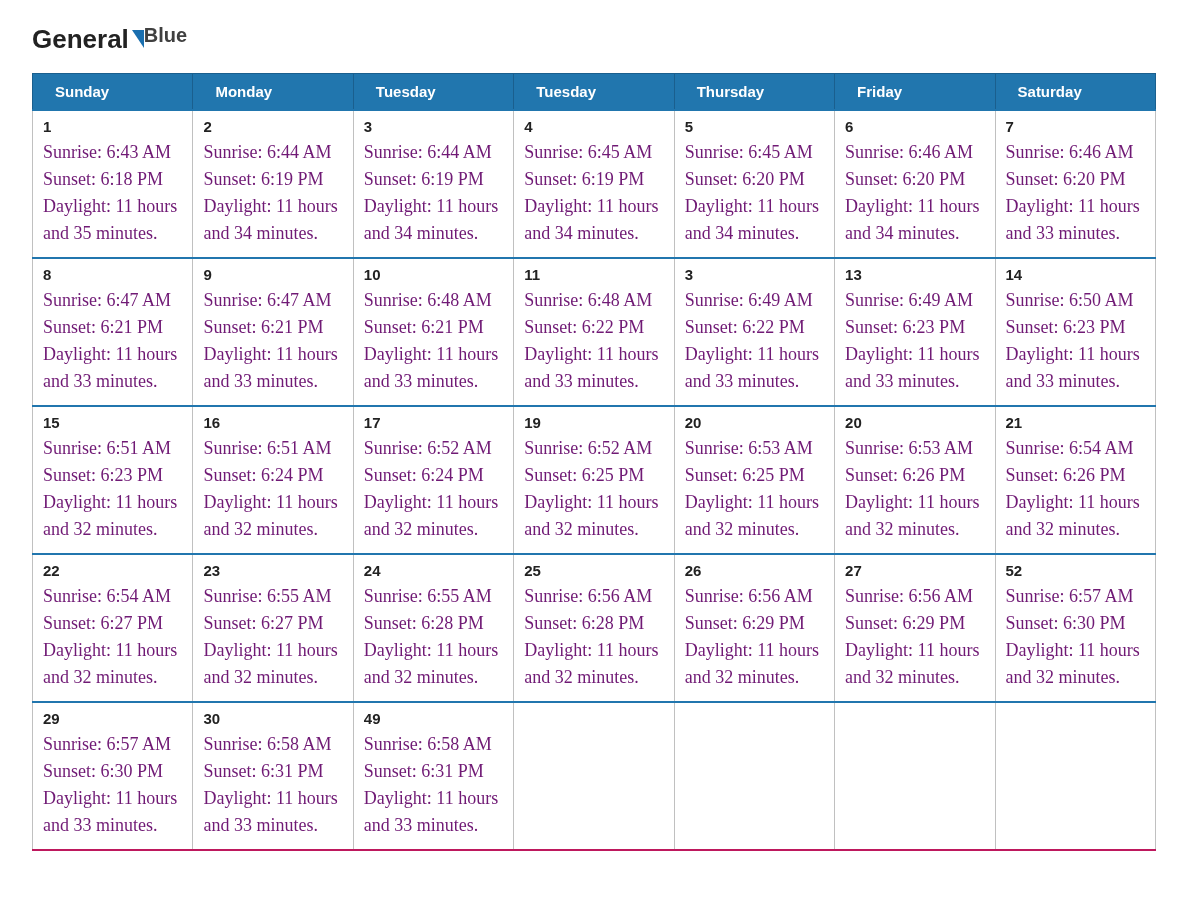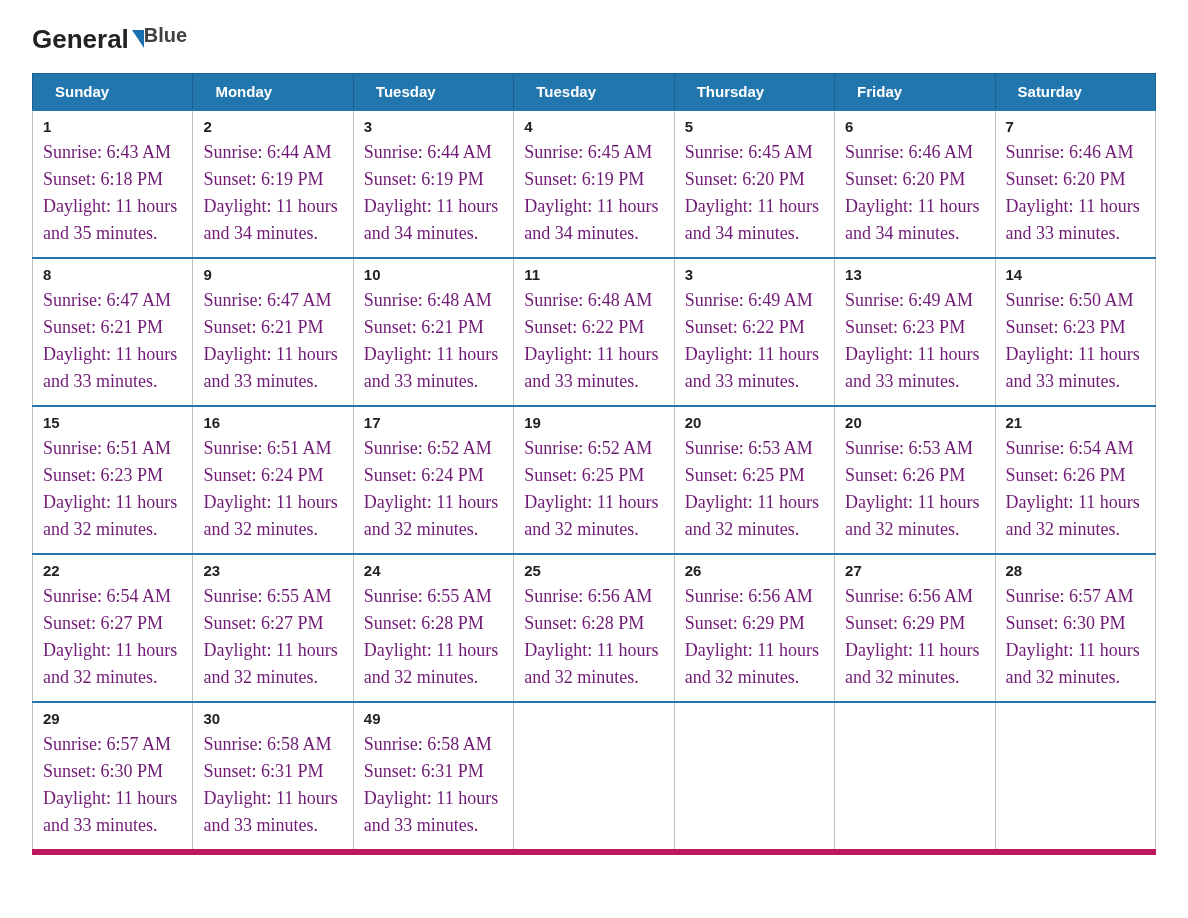--- a/index.html
+++ b/index.html
@@ -91,21 +91,21 @@
       margin-bottom: 4px;
       display: block;
     }
     tbody tr td .day-info {
       font-size: 18px;
       line-height: 1.5;
       color: #701a75;
       font-family: Liberation Serif, serif;
     }
     tbody tr:last-child td {
-      border-bottom: 6px solid #be185d;
+      border-bottom: 2px solid #be185d;
     }
     .empty-cell {
       background: #fff;
     }
   </style>
 </head>
 <body>
 
 <div class="header">
   <div class="logo">
@@ -246,21 +246,21 @@
       </td>
         <td>
         <span class="day-num">26</span>
         <span class="day-info">Sunrise: 6:56 AM<br>Sunset: 6:29 PM<br>Daylight: 11 hours and 32 minutes.</span>
       </td>
         <td>
         <span class="day-num">27</span>
         <span class="day-info">Sunrise: 6:56 AM<br>Sunset: 6:29 PM<br>Daylight: 11 hours and 32 minutes.</span>
       </td>
         <td>
-        <span class="day-num">28</span>
+        <span class="day-num">52</span>
         <span class="day-info">Sunrise: 6:57 AM<br>Sunset: 6:30 PM<br>Daylight: 11 hours and 32 minutes.</span>
       </td>
       </tr>
       <tr>
         <td>
         <span class="day-num">29</span>
         <span class="day-info">Sunrise: 6:57 AM<br>Sunset: 6:30 PM<br>Daylight: 11 hours and 33 minutes.</span>
       </td>
         <td>
         <span class="day-num">30</span>

